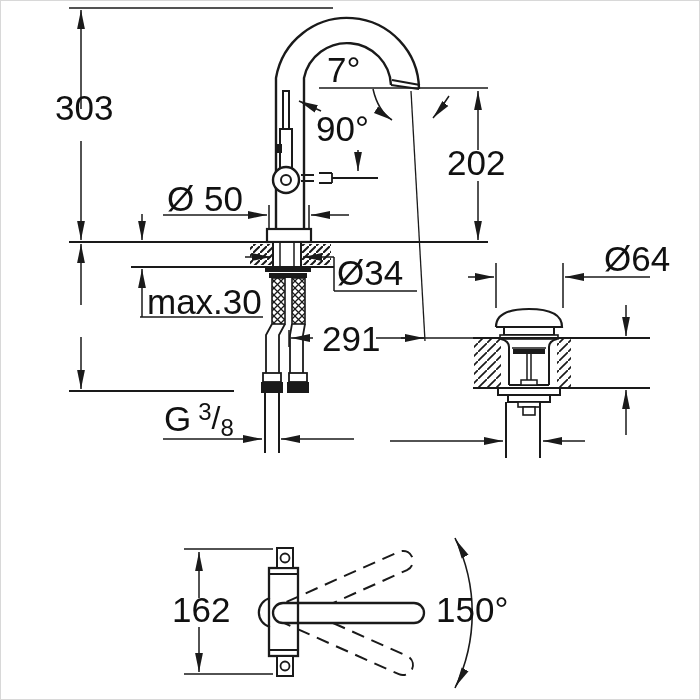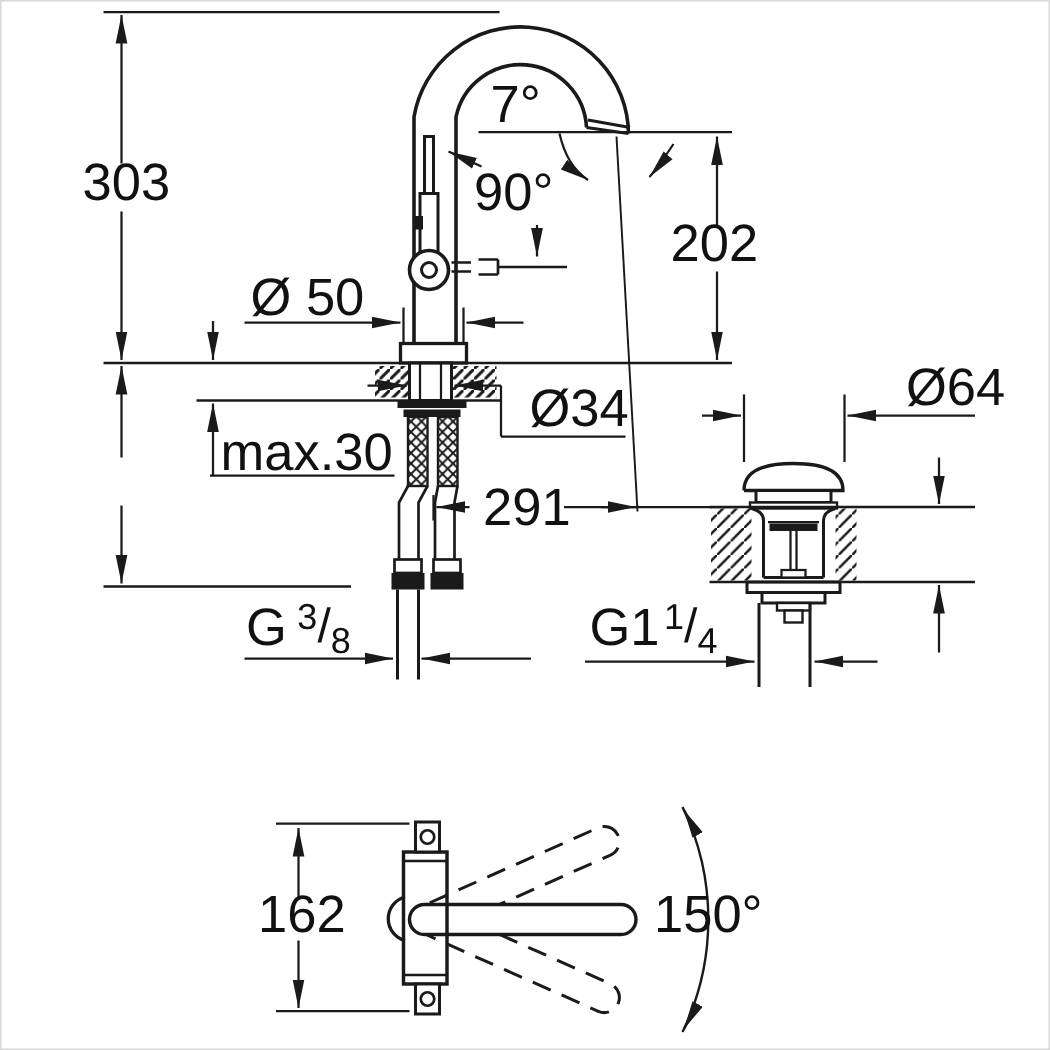--- a/index.html
+++ b/index.html
@@ -167,33 +167,30 @@
     <g stroke="#1a1a1a" fill="none" stroke-width="1.5">
       <path d="M183,548 H272 M183,673 H272"></path>
       <path d="M198,597 L198,551" marker-end="url(#ar)"></path>
       <path d="M198,626 L198,671" marker-end="url(#ar)"></path>
       <path d="M454,537 A172,172 0 0 1 454,687" stroke-width="1.6"></path>
       <path d="M461,550 L455,539" marker-end="url(#ar)"></path>
       <path d="M461,674 L455,685" marker-end="url(#ar)"></path>
     </g>
   </svg>
 
-  <div class="lbl" style="left:54px;top:103px">303</div>
+  <div class="lbl" style="left:54px;top:89px">303</div>
   <div class="lbl" style="left:326px;top:51px">7°</div>
   <div class="lbl" style="left:315px;top:110px">90°</div>
   <div class="lbl" style="left:446px;top:144px">202</div>
   <div class="lbl" style="left:166px;top:180px">Ø 50</div>
-  <div class="lbl" style="left:352px;top:254px">Ø34</div>
+  <div class="lbl" style="left:336px;top:254px">Ø34</div>
   <div class="lbl" style="left:146px;top:283px">max.30</div>
   <div class="lbl" style="left:321px;top:320px">291</div>
   <div class="lbl" style="left:603px;top:240px">Ø64</div>
   <div class="lbl" style="left:171px;top:591px">162</div>
   <div class="lbl" style="left:435px;top:591px">150°</div>
 
   <div class="lbl" style="left:163px;top:400px">
     <span>G</span><span class="fs">3</span><span class="sl">/</span><span class="fd">8</span>
   </div>
 
-  <div class="lbl" style="left:392px;top:400px">
-    <span>G1</span><span class="fs2">1</span><span class="sl">/</span><span class="fd">4</span>
-  </div>
 
 </div>
 
 </body></html>

